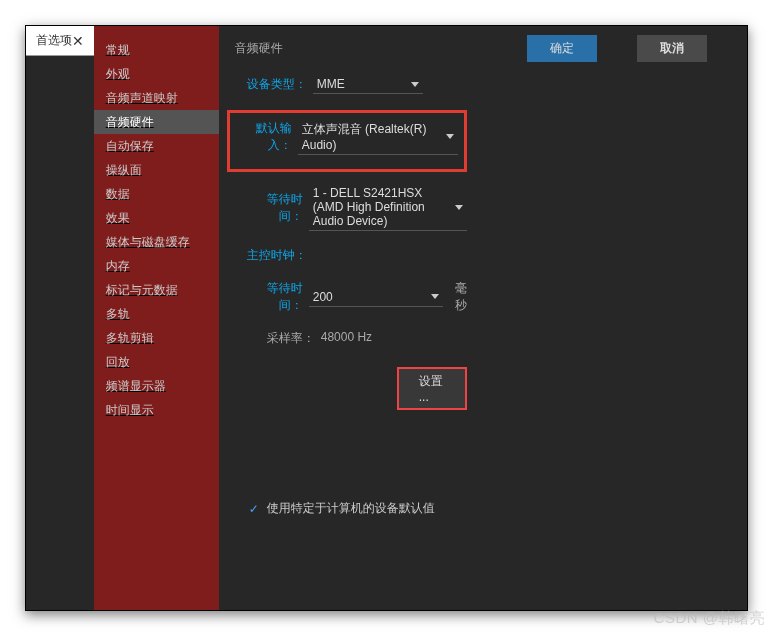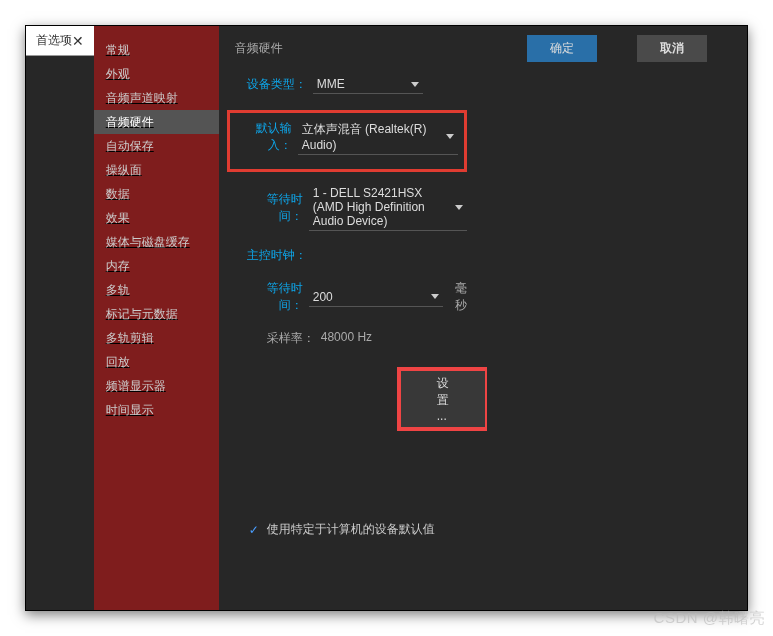--- a/index.html
+++ b/index.html
@@ -105,23 +105,23 @@
     .readonly-row {
       display: flex;
       gap: 6px;
       margin: 8px 0 20px 20px;
       color: #aaa;
     }
     .settings-btn {
       display: inline-flex;
       align-items: center;
       justify-content: center;
-      padding: 4px 36px;
+      padding: 4px 20px;
       background: #383838;
-      border: 4px solid #ef4444;
+      border: 2px solid #ef4444;
       color: #ddd;
       cursor: pointer;
       margin-left: 150px;
     }
     .checkbox-row {
       display: flex;
       align-items: center;
       gap: 6px;
       margin-top: 90px;
       color: #ccc;
@@ -176,22 +176,22 @@
       <div class="sidebar-item">常规</div>
       <div class="sidebar-item">外观</div>
       <div class="sidebar-item">音频声道映射</div>
       <div class="sidebar-item active">音频硬件</div>
       <div class="sidebar-item">自动保存</div>
       <div class="sidebar-item">操纵面</div>
       <div class="sidebar-item">数据</div>
       <div class="sidebar-item">效果</div>
       <div class="sidebar-item">媒体与磁盘缓存</div>
       <div class="sidebar-item">内存</div>
+      <div class="sidebar-item">标记与元数据</div>
       <div class="sidebar-item">多轨</div>
-      <div class="sidebar-item">标记与元数据</div>
       <div class="sidebar-item">多轨剪辑</div>
       <div class="sidebar-item">回放</div>
       <div class="sidebar-item">频谱显示器</div>
       <div class="sidebar-item">时间显示</div>
     </div>
     <div class="content">
       <div class="section-title">音频硬件</div>
 
       <div class="indent-group">
         <div class="field-row">

